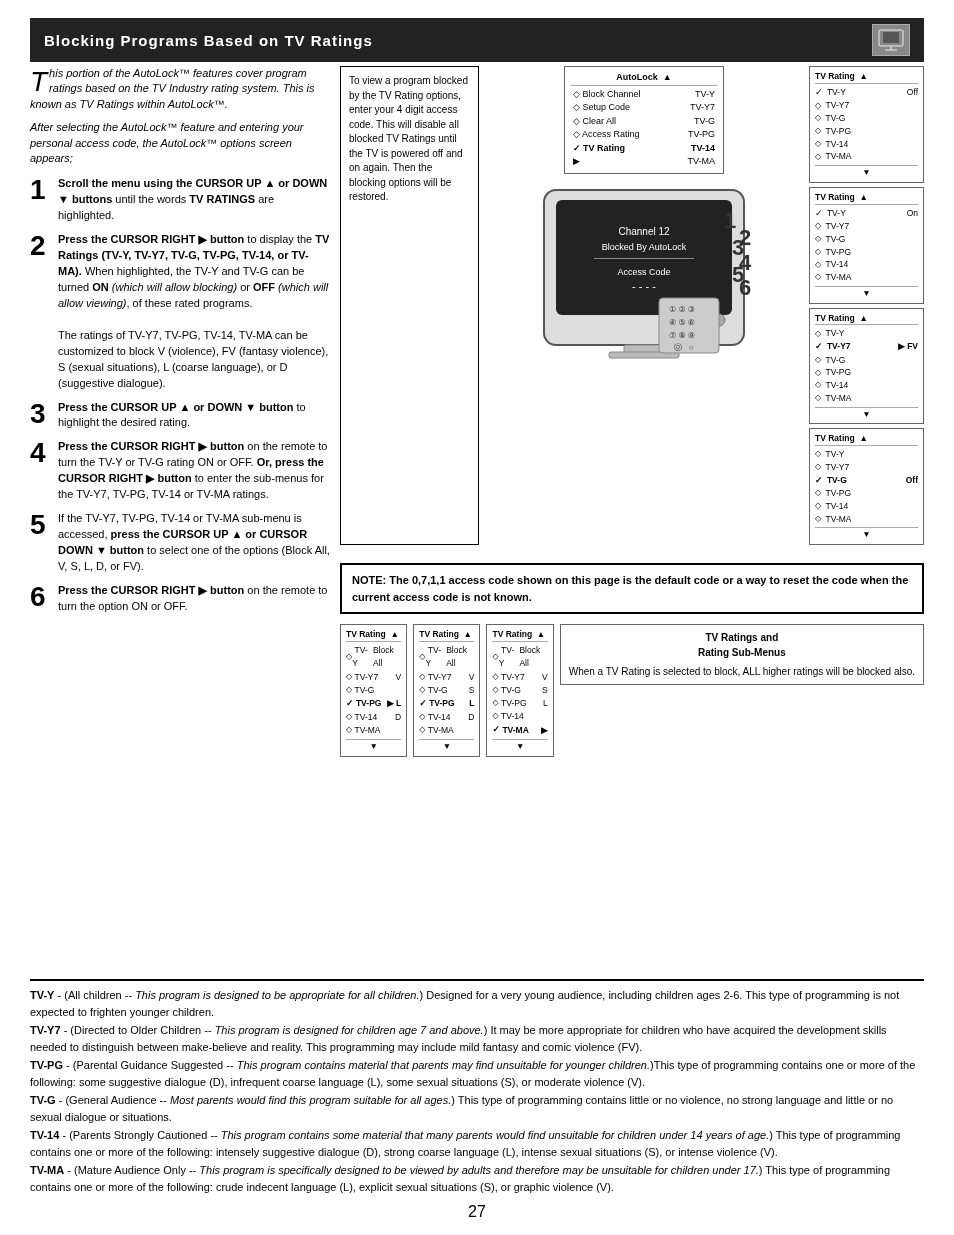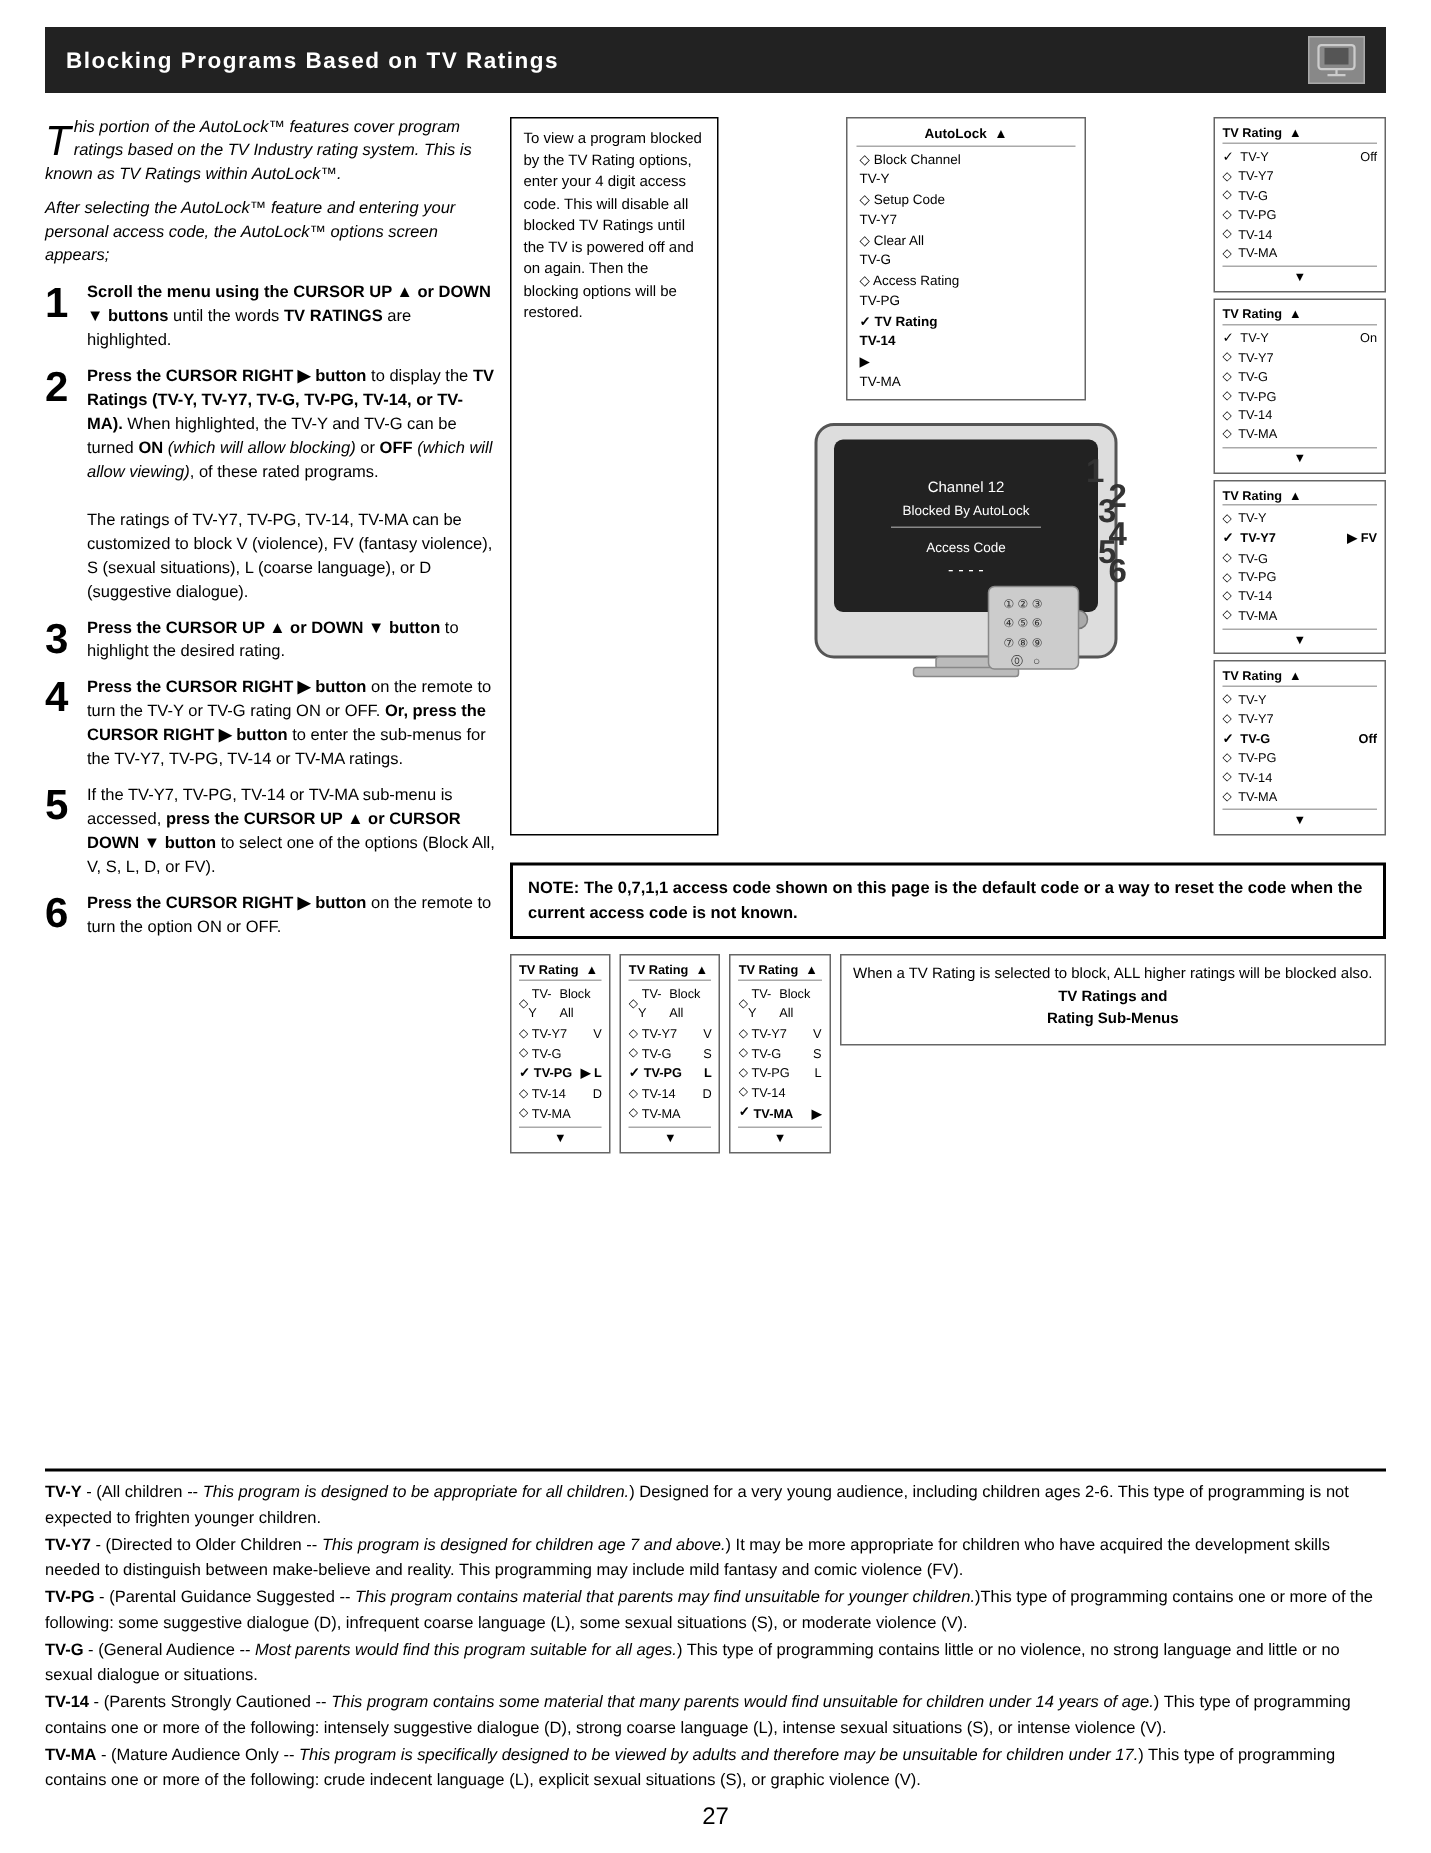--- a/index.html
+++ b/index.html
@@ -20,21 +20,21 @@
       flex-direction: column;
     }
     
     .page-title-bar {
       display: flex;
       align-items: center;
       justify-content: space-between;
       background: #222;
       color: #fff;
       padding: 6px 14px;
-      margin-bottom: 16px;
+      margin-bottom: 4px;
     }
     .page-title-bar h1 {
       font-size: 15px;
       font-weight: bold;
       letter-spacing: 1px;
       text-transform: none;
     }
     .title-icon {
       width: 38px;
       height: 32px;
@@ -142,21 +142,20 @@
       font-weight: bold;
       text-align: center;
       border-bottom: 1px solid #aaa;
       margin-bottom: 2px;
       font-size: 9px;
     }
     .autolock-menu .menu-item {
       display: flex;
       justify-content: space-between;
       padding: 0 2px;
-      flex-direction: column;
     }
     .autolock-menu .menu-item.selected {
       font-weight: bold;
     }
     
     .rating-panels-col {
       display: flex;
       flex-direction: column;
       gap: 4px;
       width: 115px;
@@ -502,23 +501,23 @@
           <div class="panel-item"><span class="dmnd">◇</span>&nbsp;TV-Y&nbsp;<span style="margin-left:auto">Block All</span></div>
           <div class="panel-item"><span class="dmnd">◇</span>&nbsp;TV-Y7&nbsp;<span style="margin-left:auto">V</span></div>
           <div class="panel-item"><span class="dmnd">◇</span>&nbsp;TV-G&nbsp;<span style="margin-left:auto">S</span></div>
           <div class="panel-item"><span class="dmnd">◇</span>&nbsp;TV-PG&nbsp;<span style="margin-left:auto">L</span></div>
           <div class="panel-item"><span class="dmnd">◇</span>&nbsp;TV-14</div>
           <div class="panel-item selected"><span class="chk">✓</span>&nbsp;TV-MA&nbsp;<span style="margin-left:auto">▶</span></div>
           <div class="panel-footer">▼</div>
         </div>
 
         <div class="tv-rating-caption">
-          <div>When a TV Rating is selected to block, ALL higher ratings will be blocked also.</div>
           <div style="font-weight:bold; margin-bottom:4px; white-space:pre-line;">TV Ratings and
 Rating Sub-Menus</div>
+          <div>When a TV Rating is selected to block, ALL higher ratings will be blocked also.</div>
         </div>
 
       </div>
 
     </div>
   </div>
 
   <div class="bottom-legend">
     <p><b>TV-Y</b> - (All children -- <i>This program is designed to be appropriate for all children.</i>) Designed for a very young audience, including children ages 2-6. This type of programming is not expected to frighten younger children.</p>
     <p><b>TV-Y7</b> - (Directed to Older Children -- <i>This program is designed for children age 7 and above.</i>) It may be more appropriate for children who have acquired the development skills needed to distinguish between make-believe and reality. This programming may include mild fantasy and comic violence (FV).</p>

